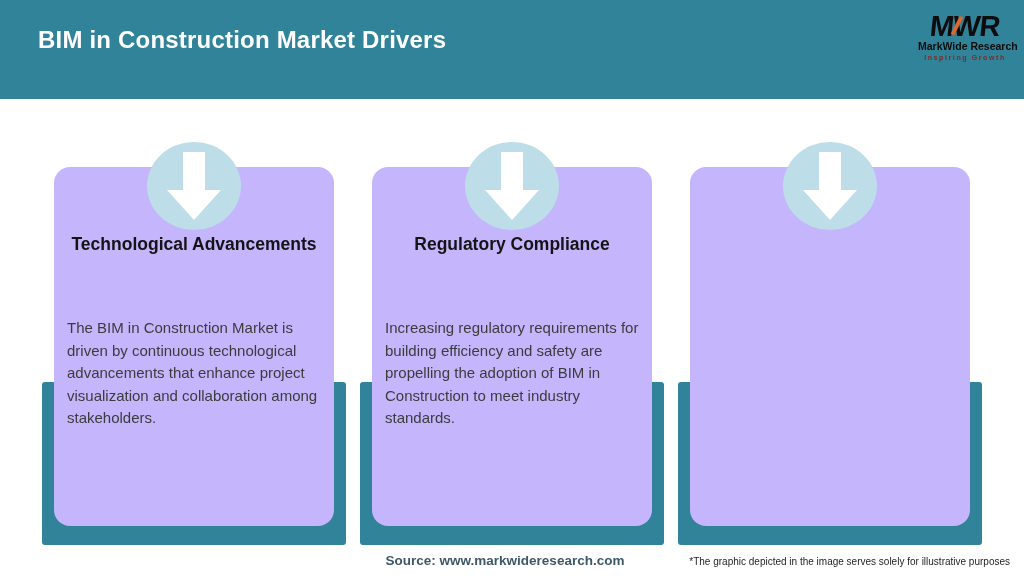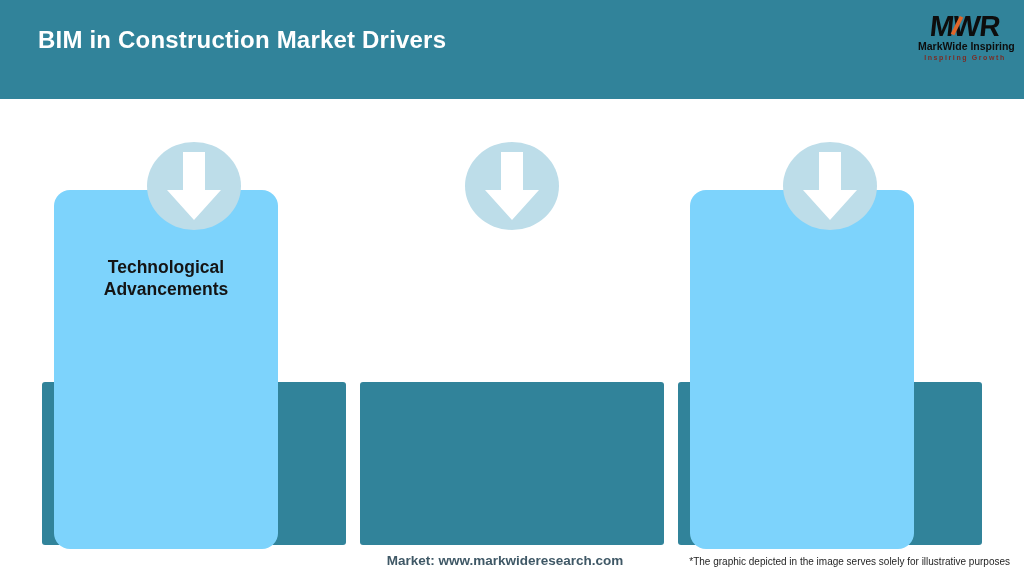--- a/index.html
+++ b/index.html
@@ -87,23 +87,23 @@
   .frame {
     position: absolute;
     left: 0; top: 240px;
     width: 304px; height: 163px;
     background: #31839a;
     border-radius: 3px;
     z-index: 0;
   }
   .card {
     position: absolute;
-    left: 12px; top: 48px;
-    width: 224px; height: 359px;
-    background: #7dd3fc;
+    left: 12px; top: 25px;
+    width: 280px; height: 359px;
+    background: #c4b5fd;
     border-radius: 16px;
     z-index: 1;
   }
   .card-title {
     position: absolute;
     left: 0; top: 66px;
     width: 100%;
     text-align: center;
     font-size: 17.5px;
     line-height: 22px;
@@ -151,53 +151,58 @@
 
 <div class="page">
 
   <div class="header">
     <div class="header-title">BIM in Construction Market Drivers</div>
     <div class="logo">
       <div class="logo-acronym">
         <span>MWR</span>
         <span class="logo-accent"></span>
       </div>
-      <div class="logo-name">MarkWide Inspiring</div>
+      <div class="logo-name">MarkWide Research</div>
       <div class="logo-tagline">Inspiring Growth</div>
     </div>
   </div>
 
   <div class="column" style="left:42px">
     <div class="frame"></div>
     <div class="card">
       <div class="card-title">Technological Advancements</div>
+      <div class="card-body">The BIM in Construction Market is driven by continuous technological advancements that enhance project visualization and collaboration among stakeholders.</div>
     </div>
     <div class="circle">
       <svg width="94" height="88" viewBox="0 0 94 88" aria-hidden="true">
         <path d="M36 10 H58 V48 H74 L47 78 L20 48 H36 Z" fill="#ffffff"></path>
       </svg>
     </div>
   </div>
 
   <div class="column" style="left:360px">
     <div class="frame"></div>
+    <div class="card">
+      <div class="card-title">Regulatory Compliance</div>
+      <div class="card-body">Increasing regulatory requirements for building efficiency and safety are propelling the adoption of BIM in Construction to meet industry standards.</div>
+    </div>
     <div class="circle">
       <svg width="94" height="88" viewBox="0 0 94 88" aria-hidden="true">
         <path d="M36 10 H58 V48 H74 L47 78 L20 48 H36 Z" fill="#ffffff"></path>
       </svg>
     </div>
   </div>
 
   <div class="column" style="left:678px">
     <div class="frame"></div>
     <div class="card">
     </div>
     <div class="circle">
       <svg width="94" height="88" viewBox="0 0 94 88" aria-hidden="true">
         <path d="M36 10 H58 V48 H74 L47 78 L20 48 H36 Z" fill="#ffffff"></path>
       </svg>
     </div>
   </div>
 
-  <div class="source">Market: www.markwideresearch.com</div>
+  <div class="source">Source: www.markwideresearch.com</div>
   <div class="disclaimer">*The graphic depicted in the image serves solely for illustrative purposes</div>
 
 </div>
 
 </body></html>

